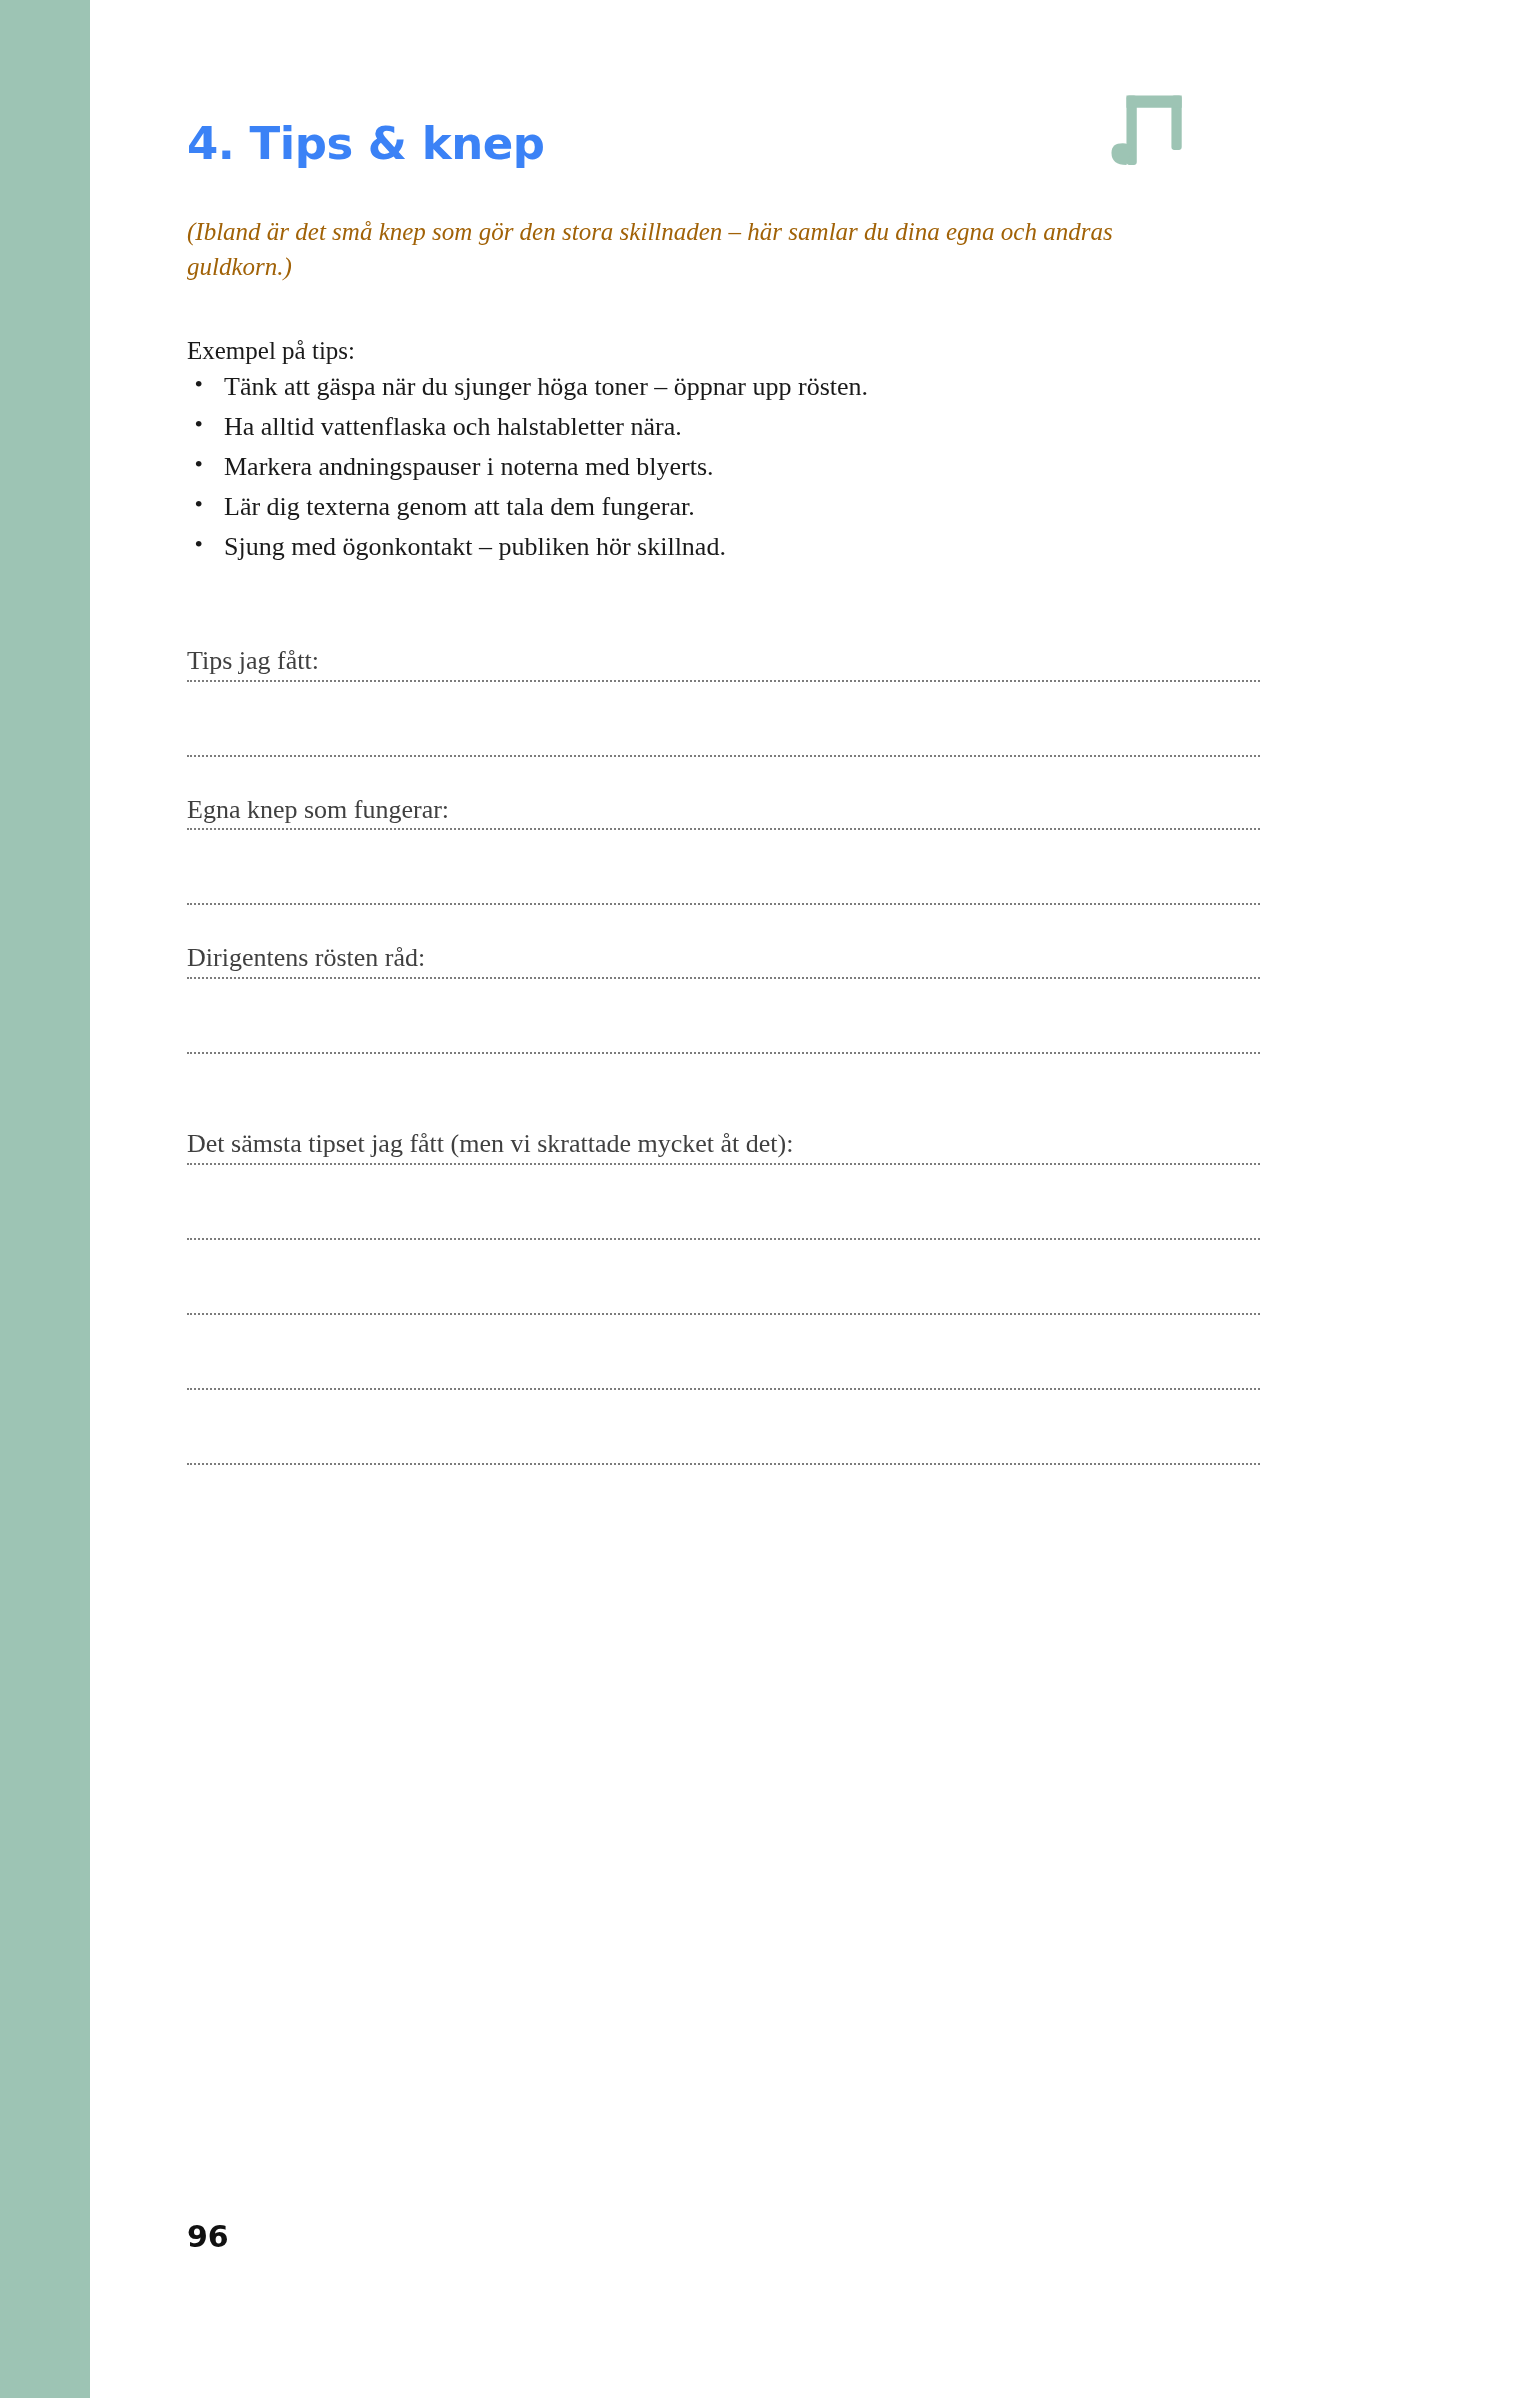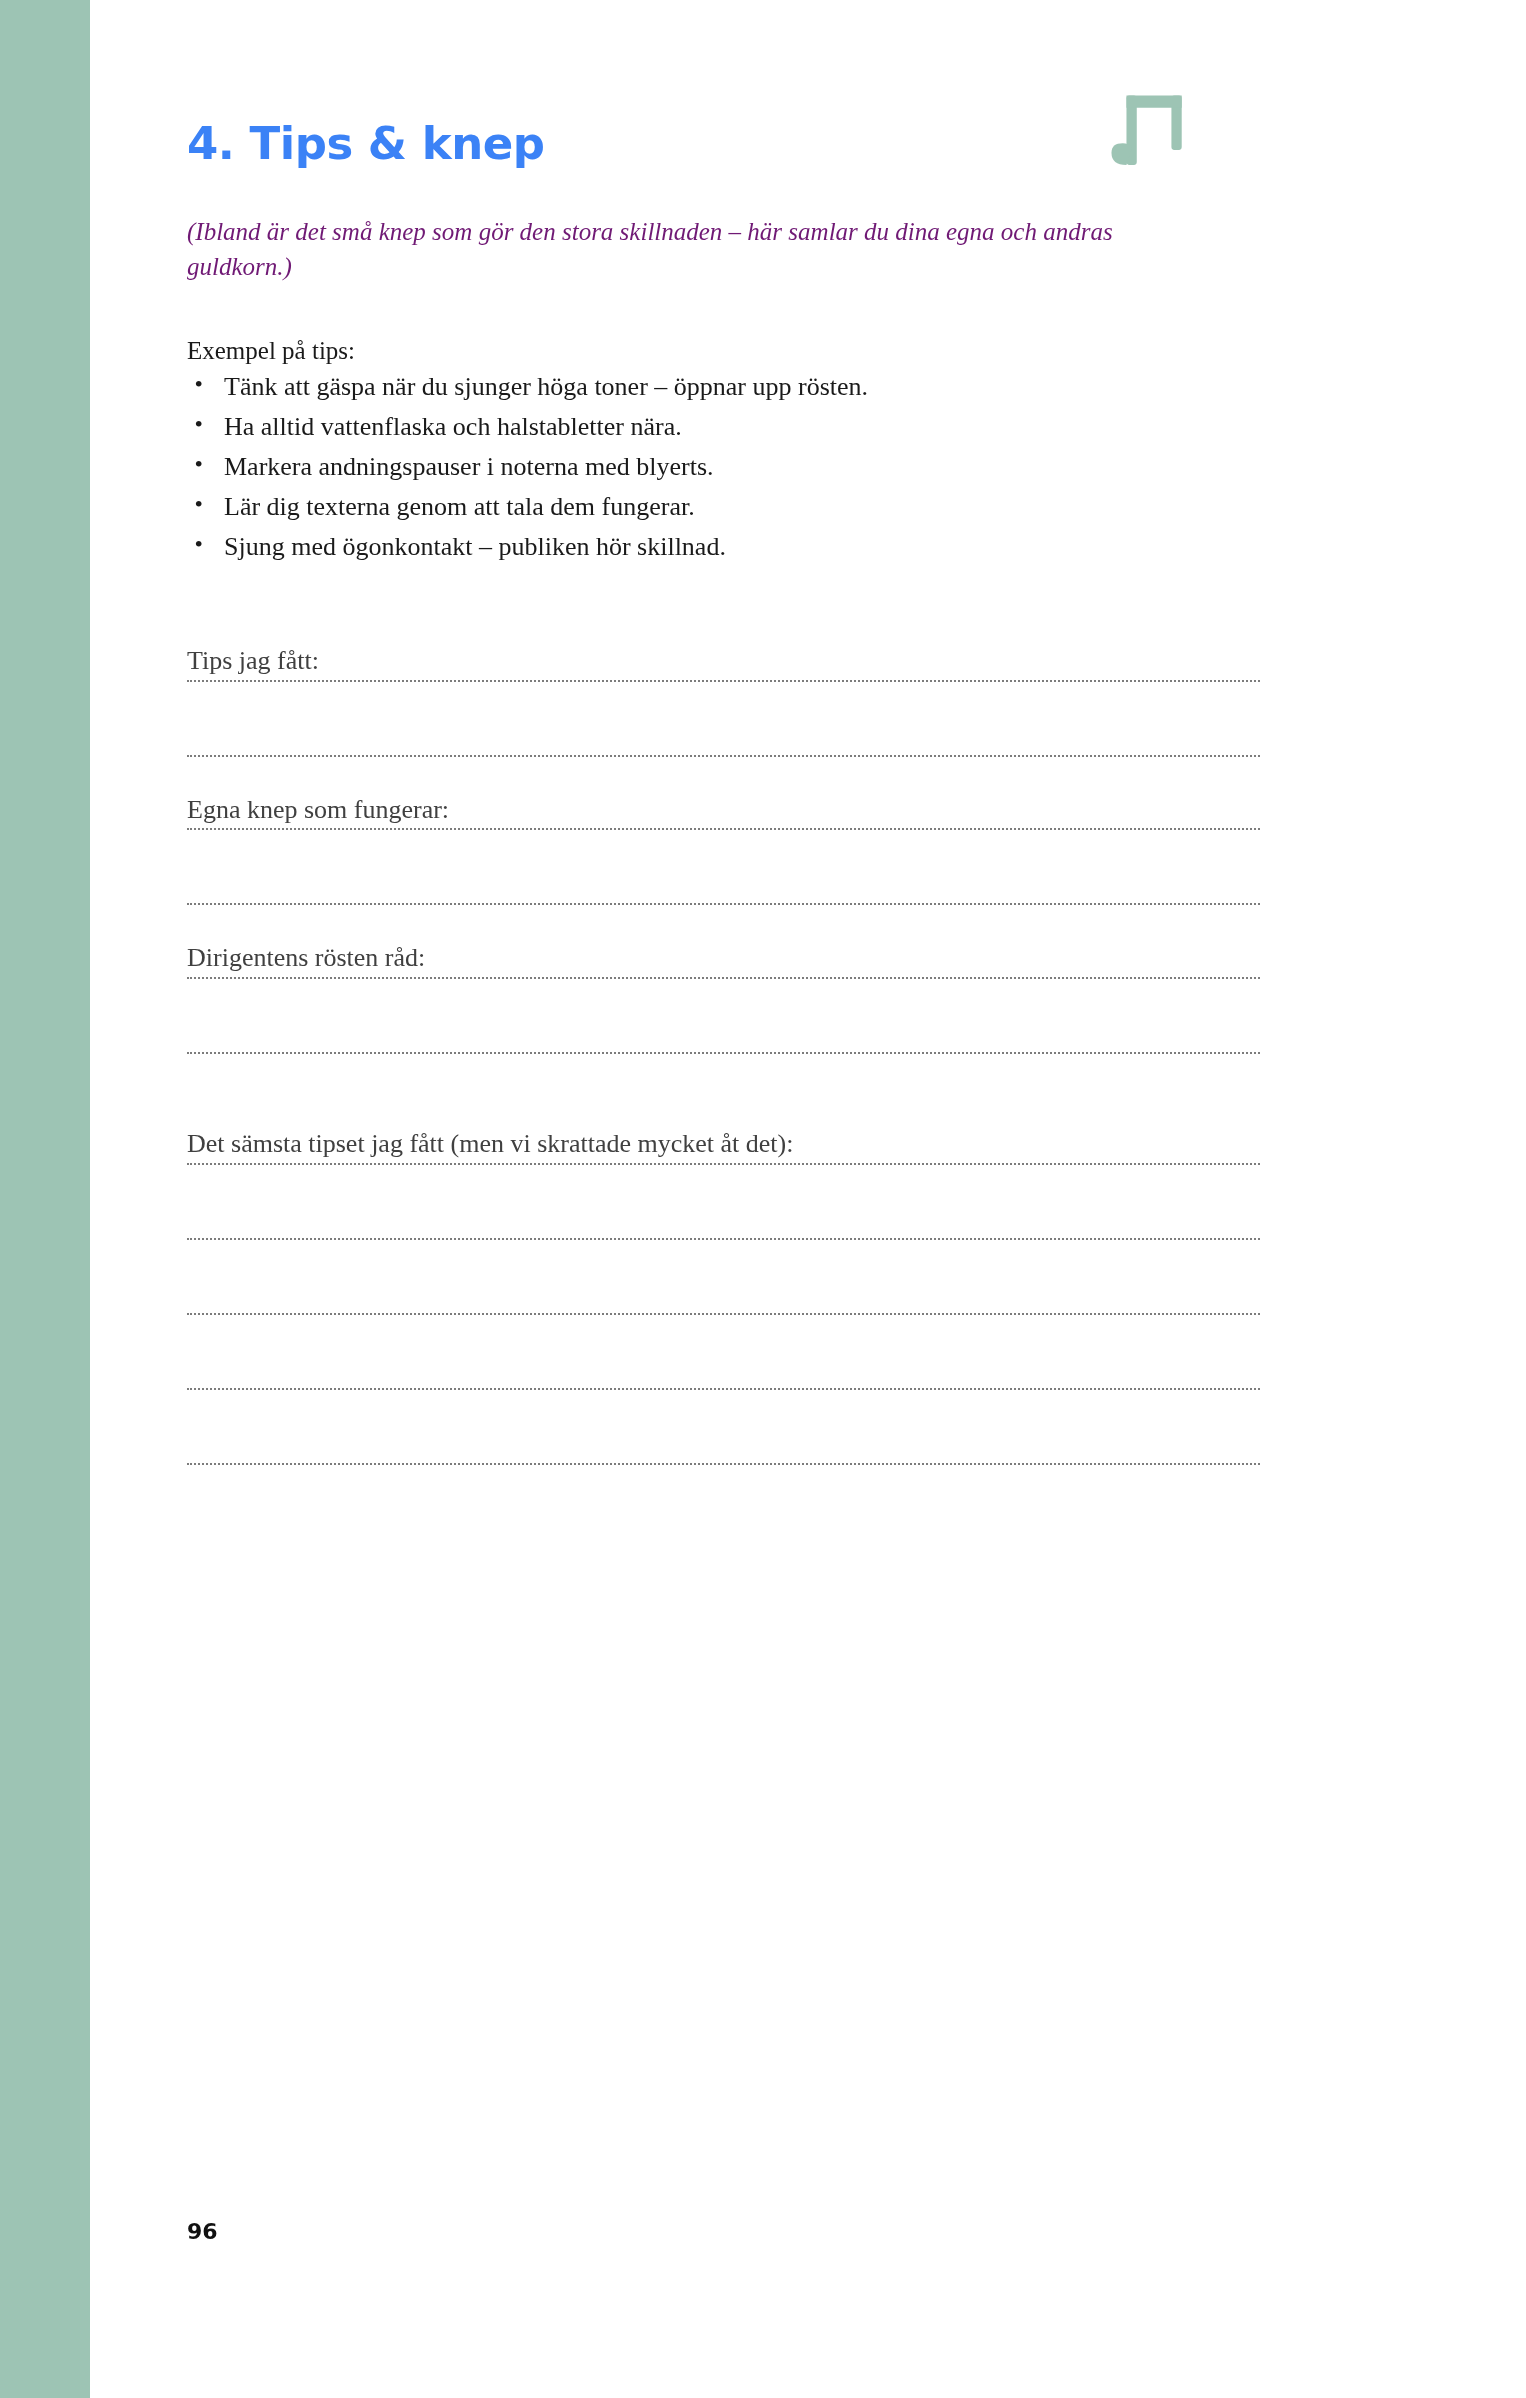--- a/index.html
+++ b/index.html
@@ -62,21 +62,21 @@
     top: -30px;
     width: 103px;
     height: 103px;
   }
 
   .subtitle {
     font-family: "Liberation Serif", serif;
     font-style: italic;
     font-size: 25px;
     line-height: 1.42;
-    color: #701a75;
+    color: #a16207;
     margin: 3.7px 0 0 0;
     max-width: 928px;
   }
 
   .examples-heading {
     font-family: "Liberation Serif", serif;
     font-weight: normal;
     font-size: 25px;
     margin: 52px 0 3.7px 0;
   }
@@ -127,21 +127,21 @@
   .gap-between-fields {
     height: 37px;
   }
 
   
   .page-number {
     position: absolute;
     left: 97px;
     top: 2219px;
     font-family: "DejaVu Sans", sans-serif;
-    font-size: 22px;
+    font-size: 30px;
     font-weight: bold;
     color: #111111;
   }
 </style>
 </head>
 <body>
 
 <div class="left-band"></div>
 
 <div class="page">

